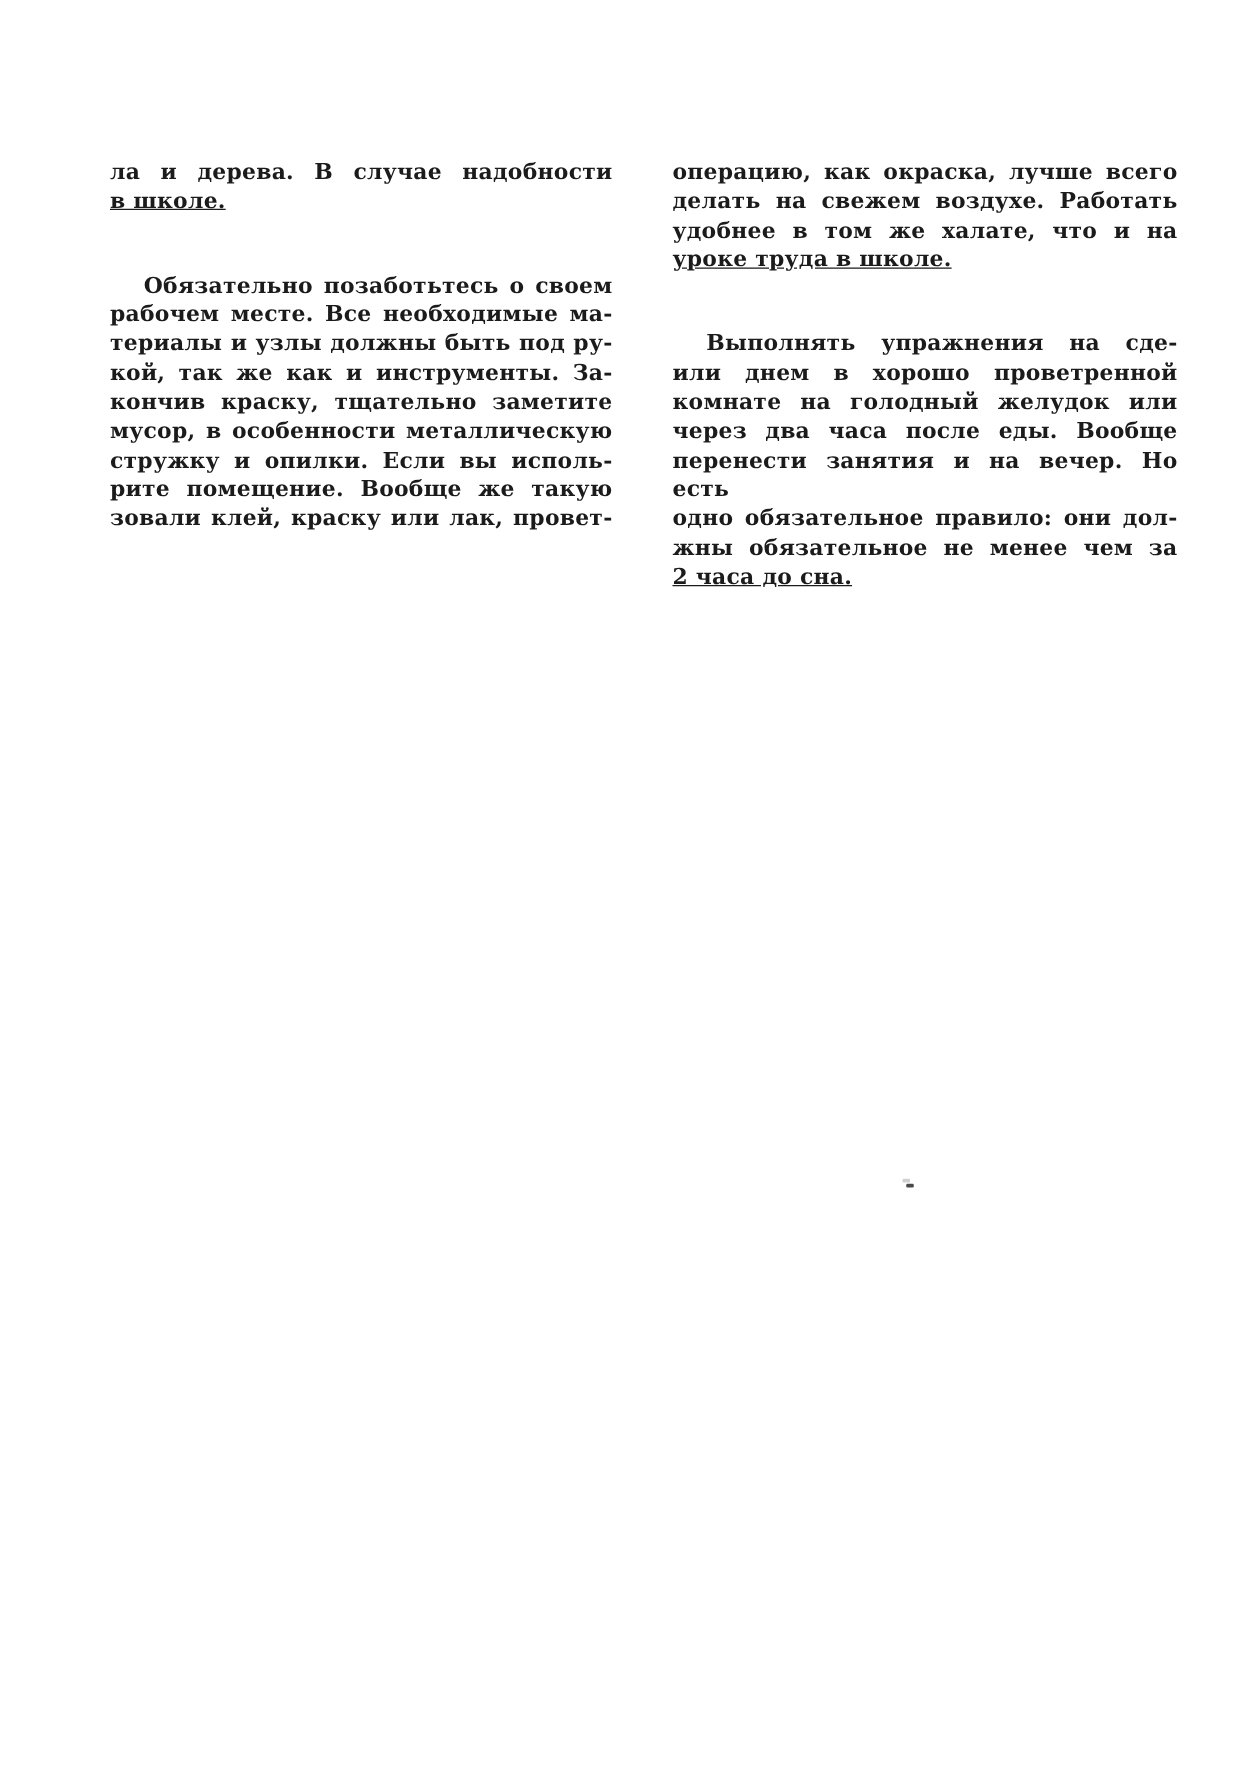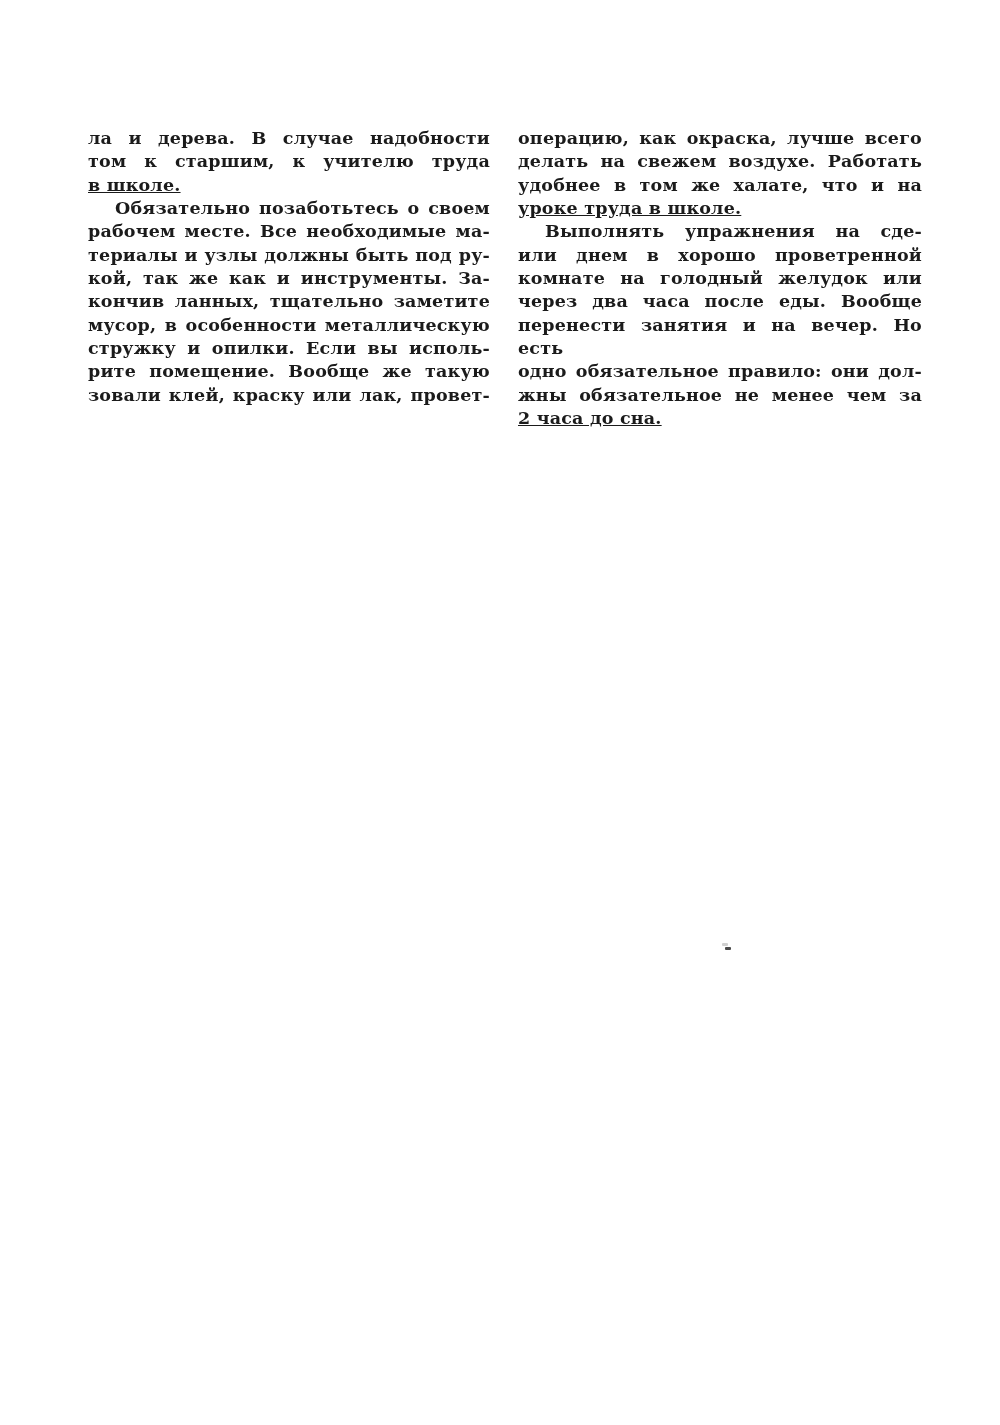--- a/index.html
+++ b/index.html
@@ -18,56 +18,56 @@
   .text-column {
     position: absolute;
     top: 127px;
     font-size: 17.5px;
     font-weight: bold;
     line-height: 23.35px;
     color: #1b1b1b;
     letter-spacing: 0.2px;
   }
   .col-left  { left: 88px;  width: 402px; }
-  .col-right { left: 518px; width: 404px; }
+  .col-right { left: 538px; width: 404px; }
   .line {
     text-align: justify;
     text-align-last: justify;
   }
   .line.para-end {
     text-align-last: left;
     text-decoration: underline;
   }
   .line.indent {
     text-indent: 27px;
+    margin-top: 44px;
   }
   .ink-speck {
     position: absolute;
     left: 725px;
     top: 947px;
     width: 6px;
     height: 3px;
     background: #4a4a4a;
     border-radius: 1px;
     box-shadow: -3px -4px 0 0 rgba(120,120,120,0.35);
   }
 </style>
 </head>
 <body>
 
 <div class="page">
   <div class="text-column col-left">
       <div class="line">ла и дерева. В случае надобности</div>
-      <div class="line">том к старшим, к учителю труда</div>
       <div class="line para-end">в школе.</div>
       <div class="line indent">Обязательно позаботьтесь о своем</div>
       <div class="line">рабочем месте. Все необходимые ма-</div>
       <div class="line">териалы и узлы должны быть под ру-</div>
       <div class="line">кой, так же как и инструменты. За-</div>
-      <div class="line">кончив ланных, тщательно заметите</div>
+      <div class="line">кончив краску, тщательно заметите</div>
       <div class="line">мусор, в особенности металлическую</div>
       <div class="line">стружку и опилки. Если вы исполь-</div>
       <div class="line">рите помещение. Вообще же такую</div>
       <div class="line">зовали клей, краску или лак, провет-</div>
     </div>
   <div class="text-column col-right">
       <div class="line">операцию, как окраска, лучше всего</div>
       <div class="line">делать на свежем воздухе. Работать</div>
       <div class="line">удобнее в том же халате, что и на</div>
       <div class="line para-end">уроке труда в школе.</div>

